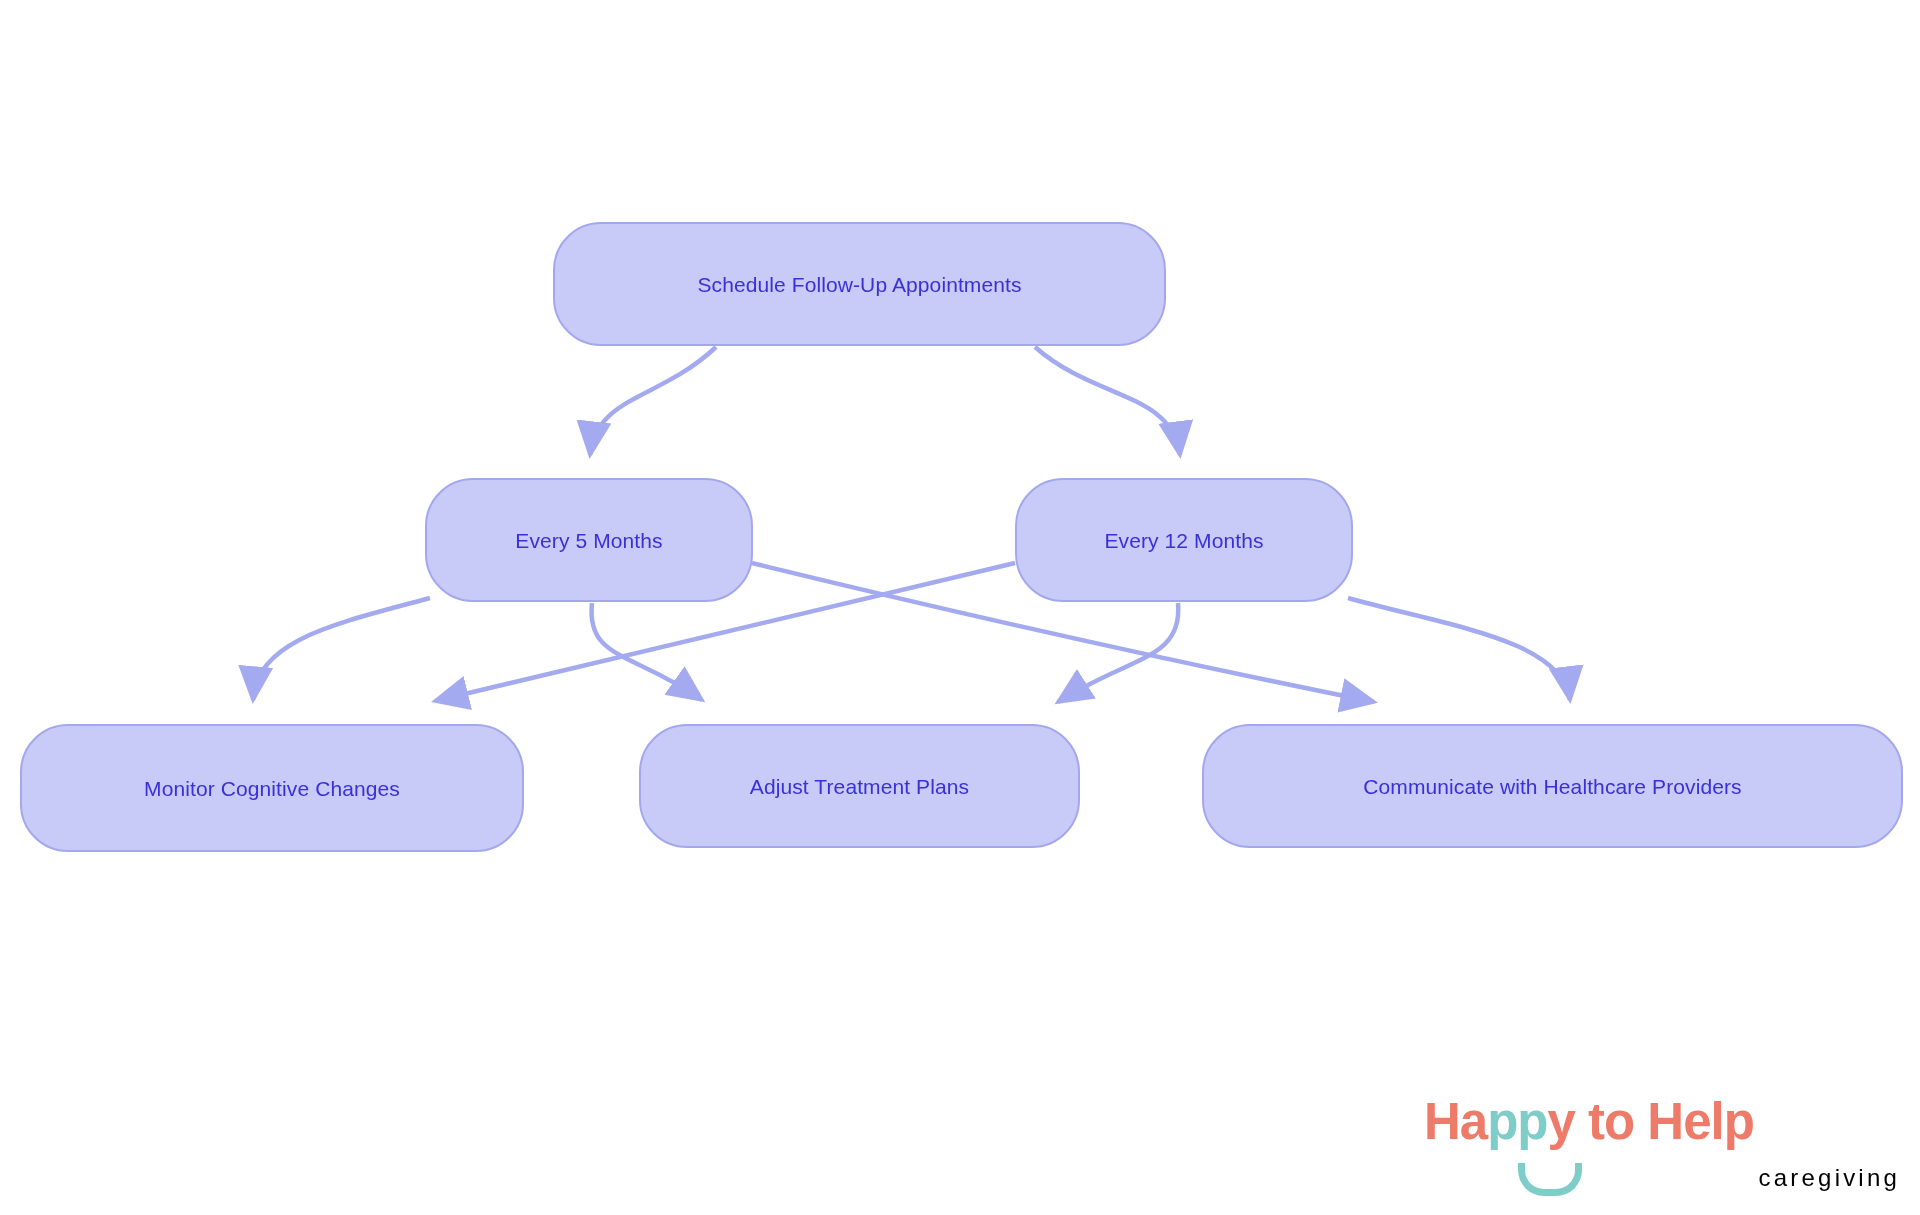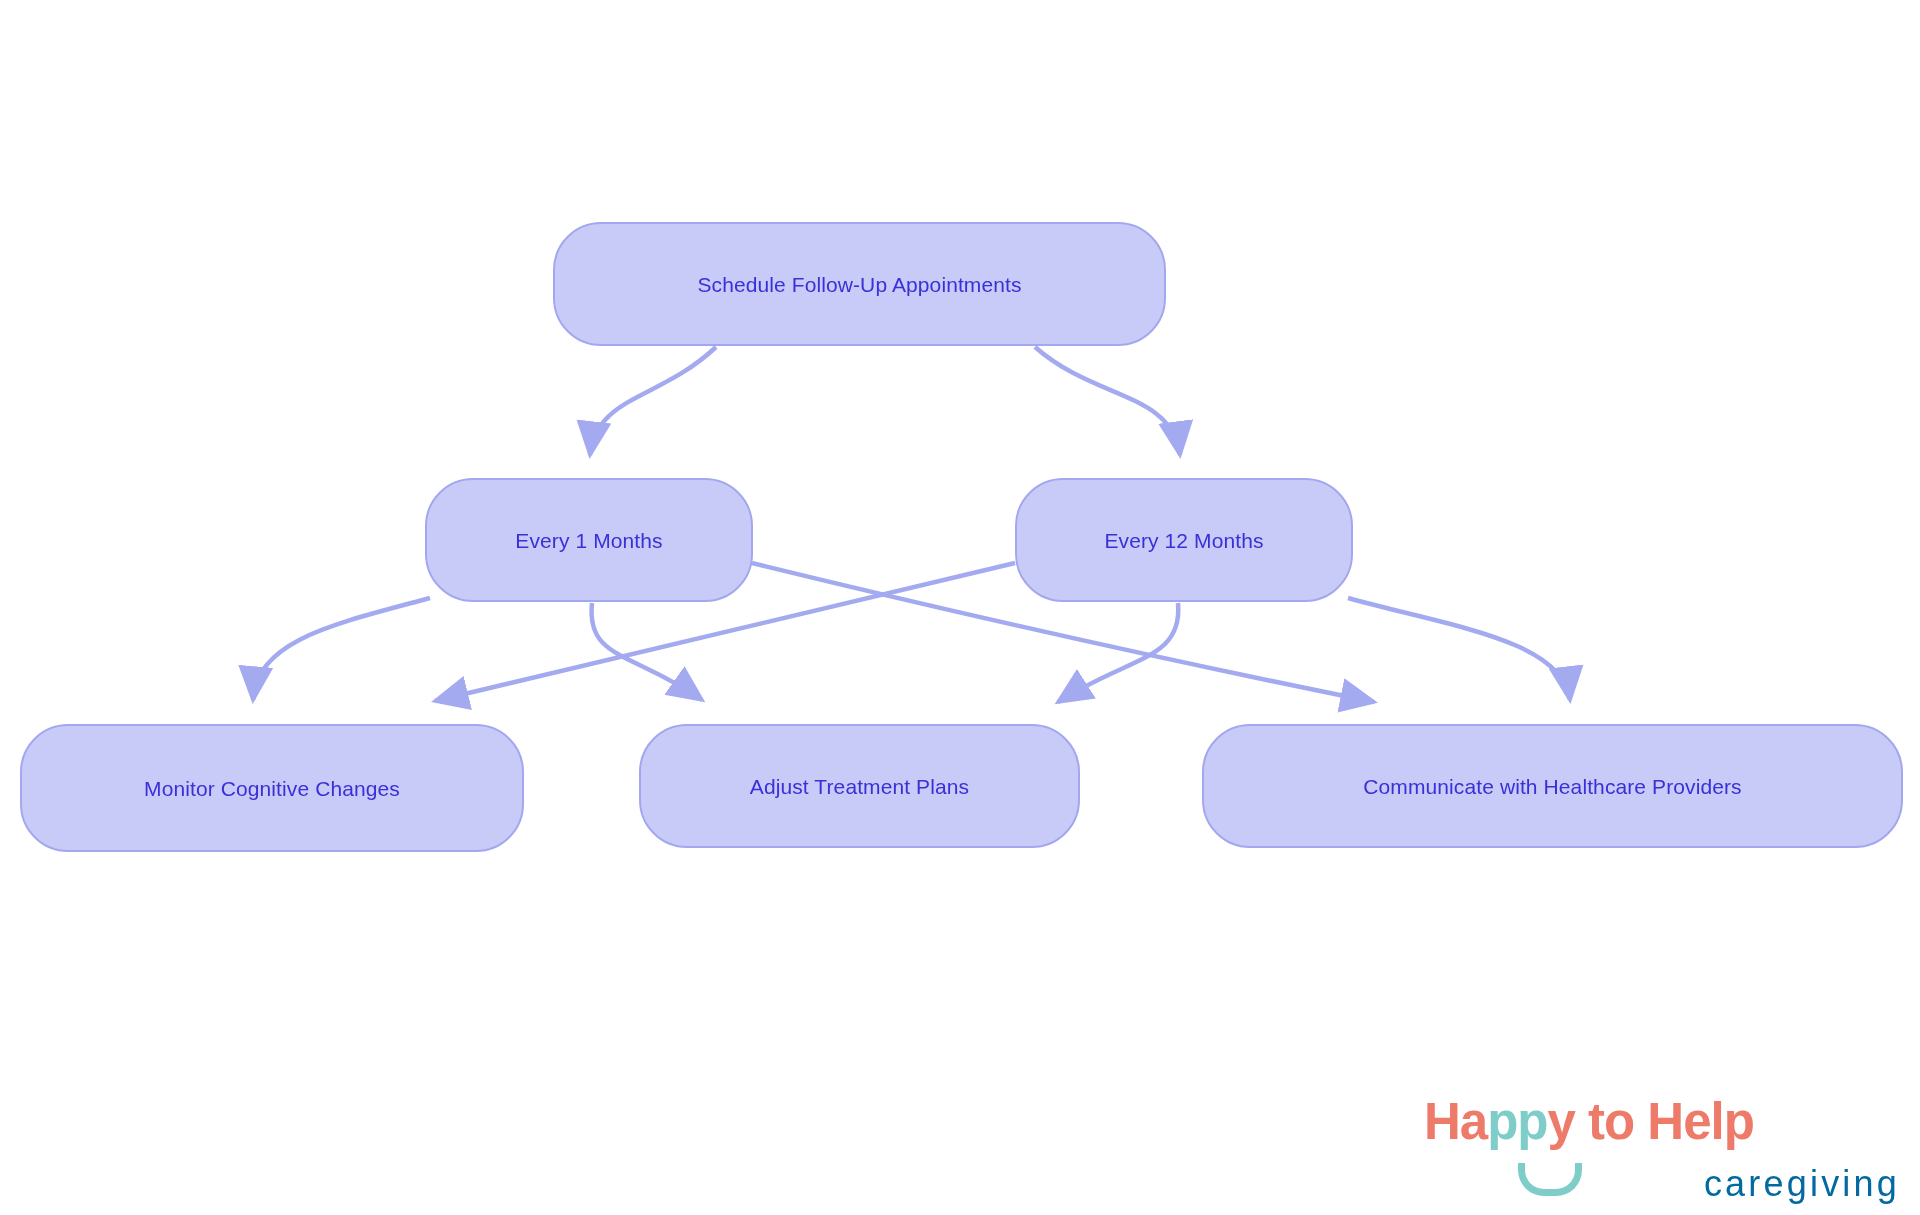--- a/index.html
+++ b/index.html
@@ -82,24 +82,24 @@
     width: 50px;
     height: 26px;
     border: 7px solid #7ecdc8;
     border-top: none;
     border-radius: 0 0 26px 26px;
   }
   #logo-tagline {
     position: absolute;
     right: 4px;
     top: 70px;
-    font-size: 36px;
+    font-size: 24px;
     font-weight: 400;
     letter-spacing: 3.2px;
-    color: #0369a1;
+    color: #000000;
     line-height: 1;
     white-space: nowrap;
     margin-left: 16px;
   }
 </style>
 </head>
 <body>
 
 <div id="canvas">
 
@@ -128,21 +128,21 @@
 
       <path d="M 1348 598 C 1448 626 1563 640 1570 700" marker-end="url(#arrowhead)"></path>
     </g>
   </svg>
 
   <div class="node" id="node-root">
     <span class="node-label">Schedule Follow-Up Appointments</span>
   </div>
 
   <div class="node" id="node-6mo">
-    <span class="node-label">Every 1 Months</span>
+    <span class="node-label">Every 5 Months</span>
   </div>
 
   <div class="node" id="node-12mo">
     <span class="node-label">Every 12 Months</span>
   </div>
 
   <div class="node" id="node-monitor">
     <span class="node-label">Monitor Cognitive Changes</span>
   </div>
 

